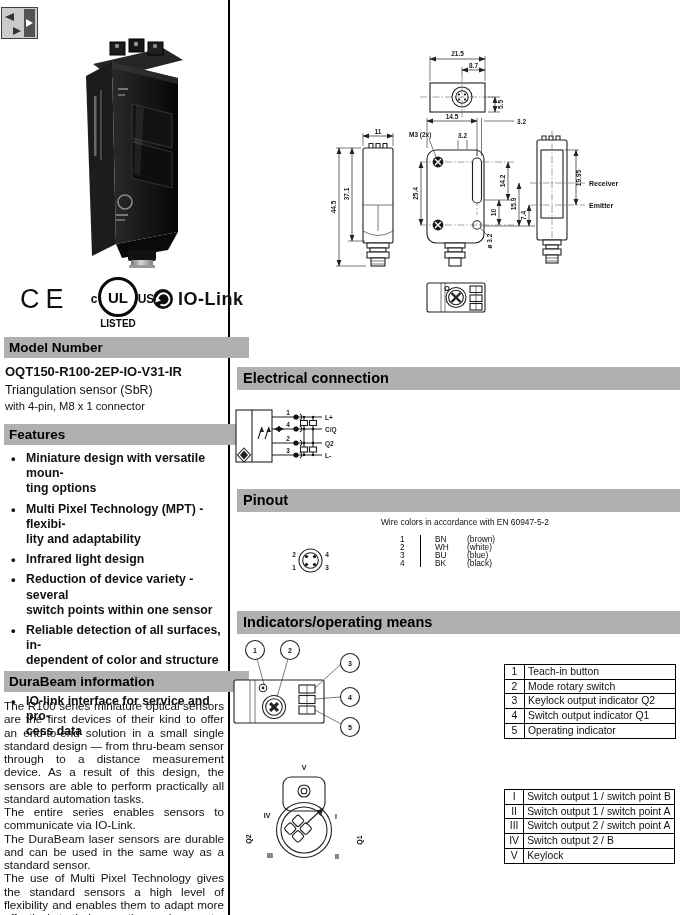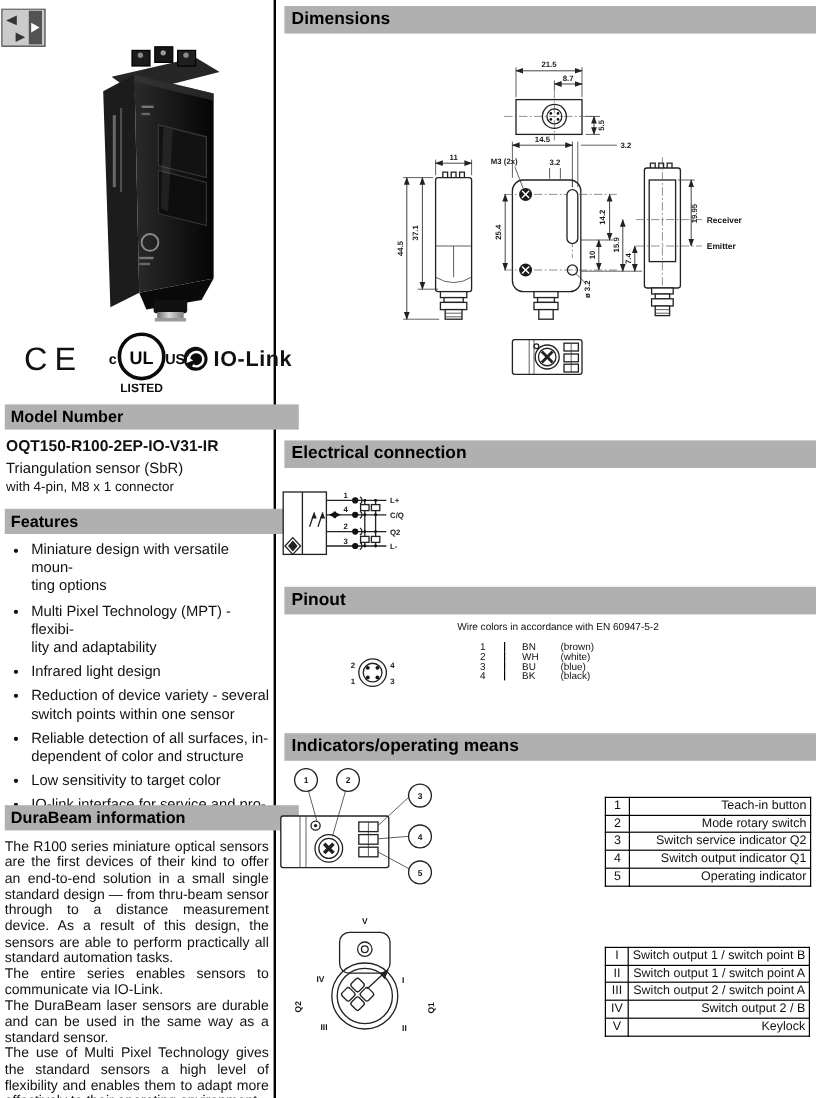--- a/index.html
+++ b/index.html
@@ -7,28 +7,28 @@
         font-family:"Liberation Sans",sans-serif;color:#111;}
   #divider{position:absolute;left:228px;top:0;width:2px;height:915px;background:#000;}
   .lbar{position:absolute;left:4px;width:245px;height:21px;background:#b0b0b0;
         font-size:13.5px;font-weight:bold;line-height:21px;padding-left:5px;box-sizing:border-box;color:#000;}
   .rbar{position:absolute;left:237px;width:443px;height:23px;background:#b0b0b0;
         font-size:14.5px;font-weight:bold;line-height:23px;padding-left:6px;box-sizing:border-box;color:#000;}
   .abs{position:absolute;}
   .modelnum{font-size:13px;font-weight:bold;}
   .modeldesc{font-size:12.4px;text-align:center;}
   .modelconn{font-size:11.2px;}
-  ul.features{list-style:none;margin:0;padding:0;width:221px;}
+  ul.features{list-style:none;margin:0;padding:0;width:221px;font-weight:bold;}
   ul.features li{position:relative;padding-left:22px;margin-bottom:5px;
         font-size:12.3px;line-height:15.2px;}
   ul.features li::before{content:"•";position:absolute;left:7px;top:0;font-size:13px;}
   ul.features li span{white-space:pre-line;}
   .pinfo p{margin:0;font-size:11.7px;line-height:13.25px;text-align:justify;}
   .legend{border-collapse:collapse;font-size:10.4px;}
-  .legend td{border:1px solid #000;padding:0 3px;height:13.7px;line-height:13.7px;white-space:nowrap;text-align:right;}
+  .legend td{border:1px solid #000;padding:0 3px;height:13.7px;line-height:13.7px;white-space:nowrap;}
   .legend td.k{width:15px;text-align:center;padding:0 2px;}
   svg text{font-family:"Liberation Sans",sans-serif;}
   .dim{font-size:6.5px;font-weight:bold;fill:#1a1a1a;}
   .lbl7{font-size:7px;font-weight:bold;fill:#111;}
   .ln{stroke:#222;stroke-width:1.1;fill:#fff;}
   .lnf{stroke:#222;stroke-width:1.1;fill:none;}
   .thin{stroke:#333;stroke-width:0.65;fill:none;}
   .cl{stroke:#555;stroke-width:0.55;fill:none;stroke-dasharray:7 2 1.5 2;}
   .dl{stroke:#222;stroke-width:0.7;fill:none;}
   .wirerow{display:flex;font-size:8.3px;line-height:8.1px;}
@@ -131,21 +131,20 @@
   </ul>
 
   <div class="lbar" style="top:671px">DuraBeam information</div>
   <div class="pinfo abs" style="left:4px;top:699px;width:220px">
     <p>The R100 series miniature optical sensors are the first devices of their kind to offer an end-to-end solution in a small single standard design — from thru-beam sensor through to a distance measurement device. As a result of this design, the sensors are able to perform practically all standard automation tasks.</p>
     <p>The entire series enables sensors to communicate via IO-Link.</p>
     <p>The DuraBeam laser sensors are durable and can be used in the same way as a standard sensor.</p>
     <p>The use of Multi Pixel Technology gives the standard sensors a high level of flexibility and enables them to adapt more effectively to their operating environment.</p>
   </div>
 
-  <div class="rbar" style="top:5px">Dimensions</div>
 
   <svg class="abs" style="left:232px;top:45px" width="448" height="278" viewBox="0 0 448 278">
     <defs>
       <marker id="da" markerWidth="7" markerHeight="6" refX="6" refY="3" orient="auto-start-reverse" markerUnits="userSpaceOnUse">
         <path d="M0,0.6 L6.6,3 L0,5.4 z" fill="#222"></path>
       </marker>
     </defs>
 
     <g>
       <rect class="ln" x="198" y="38" width="55" height="29"></rect>
@@ -409,21 +408,21 @@
         <tr>
           <td class="k">1</td>
           <td>Teach-in button</td>
         </tr>
     <tr>
           <td class="k">2</td>
           <td>Mode rotary switch</td>
         </tr>
     <tr>
           <td class="k">3</td>
-          <td>Switch service indicator Q2</td>
+          <td>Keylock output indicator Q2</td>
         </tr>
     <tr>
           <td class="k">4</td>
           <td>Switch output indicator Q1</td>
         </tr>
     <tr>
           <td class="k">5</td>
           <td>Operating indicator</td>
         </tr>
   </tbody>

